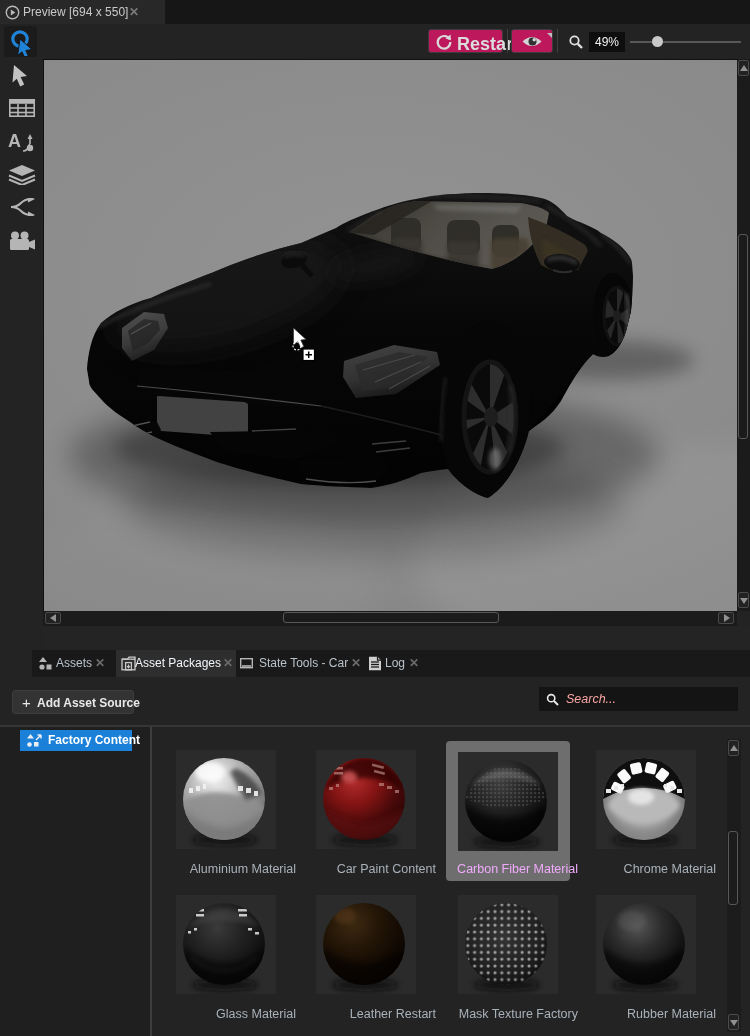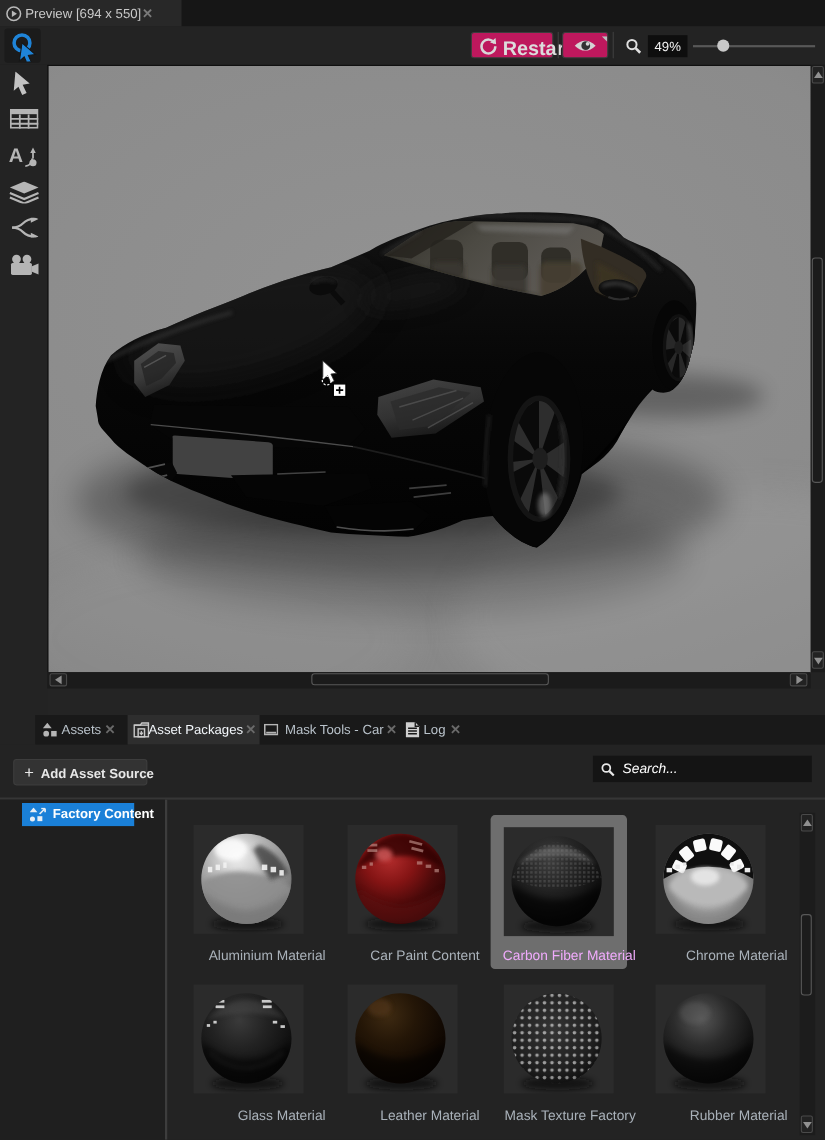--- a/index.html
+++ b/index.html
@@ -46,27 +46,27 @@
 
 
 #btabs { left:0; top:650px; width:750px; height:27px; background:#191919;margin-left:32px; }
 .btab { position:absolute; top:0; height:27px; color:#b9c2ca; font-size:12px; white-space:nowrap; line-height:27px; }
 .btab .x { color:#6a6a6a; font-weight:bold; font-size:12px; }
 #tab-ap { background:#2e2e2e; color:#f2f6fa; }
 
 
 #bbar { left:0; top:677px; width:750px; height:48px; background:#232323; }
 #addbtn { position:absolute; left:12px; top:13px; width:122px; height:24px; background:#333333; border:1px solid #3d3d3d; border-radius:3px; color:#e8e8e8; font-size:12px; font-weight:bold; line-height:22px; white-space:nowrap; }
-#search { position:absolute; left:539px; top:10px; width:199px; height:24px; background:#141414; color:#ffffff; font-style:italic; font-size:12.5px; line-height:24px; }
+#search { position:absolute; left:539px; top:10px; width:199px; height:24px; background:#141414; color:#fca5a5; font-style:italic; font-size:12.5px; line-height:24px; }
 
 
 #bcontent { left:0; top:725px; width:750px; height:311px; background:#232323; border-top:2px solid #363636; }
 #sidebar { left:0; top:727px; width:150px; height:309px; background:#1f1f1f; }
 #sbsep { left:150px; top:727px; width:2px; height:309px; background:#3d3d3d; }
-#factory { position:absolute; left:20px; top:3px; width:102px; height:21px; background:#1a80d8; color:#ffffff; font-size:12px; font-weight:bold; line-height:21px; white-space:nowrap; }
+#factory { position:absolute; left:20px; top:3px; width:112px; height:21px; background:#1a80d8; color:#ffffff; font-size:12px; font-weight:bold; line-height:21px; white-space:nowrap; }
 #factory span { position:absolute; left:28px; }
 
 .tile { position:absolute; width:100px; height:99px; background:#2b2b2b; }
 .mlabel { position:absolute; width:140px; text-align:right; color:#a9b1b9; font-size:12.5px; }
 #selframe { position:absolute; left:446px; top:741px; width:124px; height:140px; background:#6e6e6e; border-radius:4px; }
 
 
 #gsb { left:727px; top:739px; width:14px; height:293px; background:#1c1c1c; }
 </style>
 </head>
@@ -371,21 +371,21 @@
         <path d="M7.5,8.5 L7.5,11.5 M6,10 L7.5,11.8 L9,10" fill="none" stroke="#c9c9c9" stroke-width="1.1"></path>
       </svg>
       <span class="abs" style="left:19px">Asset Packages</span>
       <span class="x abs" style="left:107px">✕</span>
     </div>
     <div class="btab" style="left:202px;width:128px">
       <svg class="abs" style="left:6px;top:8px" width="13" height="12" viewBox="0 0 13 12">
         <rect x="0.7" y="0.7" width="11.6" height="9" fill="none" stroke="#b5b5b5" stroke-width="1.4"></rect>
         <line x1="2" y1="8" x2="11" y2="8" stroke="#b5b5b5" stroke-width="1.6"></line>
       </svg>
-      <span class="abs" style="left:25px">Mask Tools - Car</span>
+      <span class="abs" style="left:25px">State Tools - Car</span>
       <span class="x abs" style="left:117px">✕</span>
     </div>
     <div class="btab" style="left:332px;width:56px">
       <svg class="abs" style="left:4px;top:6px" width="14" height="15" viewBox="0 0 14 15">
         <path d="M1,0.7 L9.5,0.7 L13,4.2 L13,14.3 L1,14.3 Z" fill="#cfcfcf"></path>
         <path d="M9.5,0.7 L9.5,4.2 L13,4.2" fill="none" stroke="#191919" stroke-width="1.2"></path>
         <line x1="3" y1="6" x2="11" y2="6" stroke="#191919" stroke-width="1.3"></line>
         <line x1="3" y1="8.5" x2="11" y2="8.5" stroke="#191919" stroke-width="1.3"></line>
         <line x1="3" y1="11" x2="11" y2="11" stroke="#191919" stroke-width="1.3"></line>
       </svg>
@@ -682,21 +682,21 @@
       <path d="M7,52 Q28,68 48,68 Q69,68 89,52 L89,91 L7,91 Z" fill="#000000" opacity="0.5" filter="url(#b3)"></path>
     </g>
   </svg>
   </div>
 
   <div class="mlabel" style="left:156px;top:862px">Aluminium Material</div>
   <div class="mlabel" style="left:296px;top:862px">Car Paint Content</div>
   <div class="mlabel" style="left:438px;top:862px;color:#f0abfc">Carbon Fiber Material</div>
   <div class="mlabel" style="left:576px;top:862px">Chrome Material</div>
   <div class="mlabel" style="left:156px;top:1007px">Glass Material</div>
-  <div class="mlabel" style="left:296px;top:1007px">Leather Material</div>
+  <div class="mlabel" style="left:296px;top:1007px">Leather Restart</div>
   <div class="mlabel" style="left:438px;top:1007px">Mask Texture Factory</div>
   <div class="mlabel" style="left:576px;top:1007px">Rubber Material</div>
 
   <div class="abs" id="gsb">
     <div class="sbtn" style="left:1px;top:1px;width:11px;height:16px"></div>
     <div class="arr" style="left:3px;top:6px;border-left:4px solid transparent;border-right:4px solid transparent;border-bottom:6px solid #909090"></div>
     <div class="sthumb" style="left:1px;top:92px;width:10px;height:74px"></div>
     <div class="sbtn" style="left:1px;top:275px;width:11px;height:16px"></div>
     <div class="arr" style="left:3px;top:281px;border-left:4px solid transparent;border-right:4px solid transparent;border-top:6px solid #909090"></div>
   </div>

